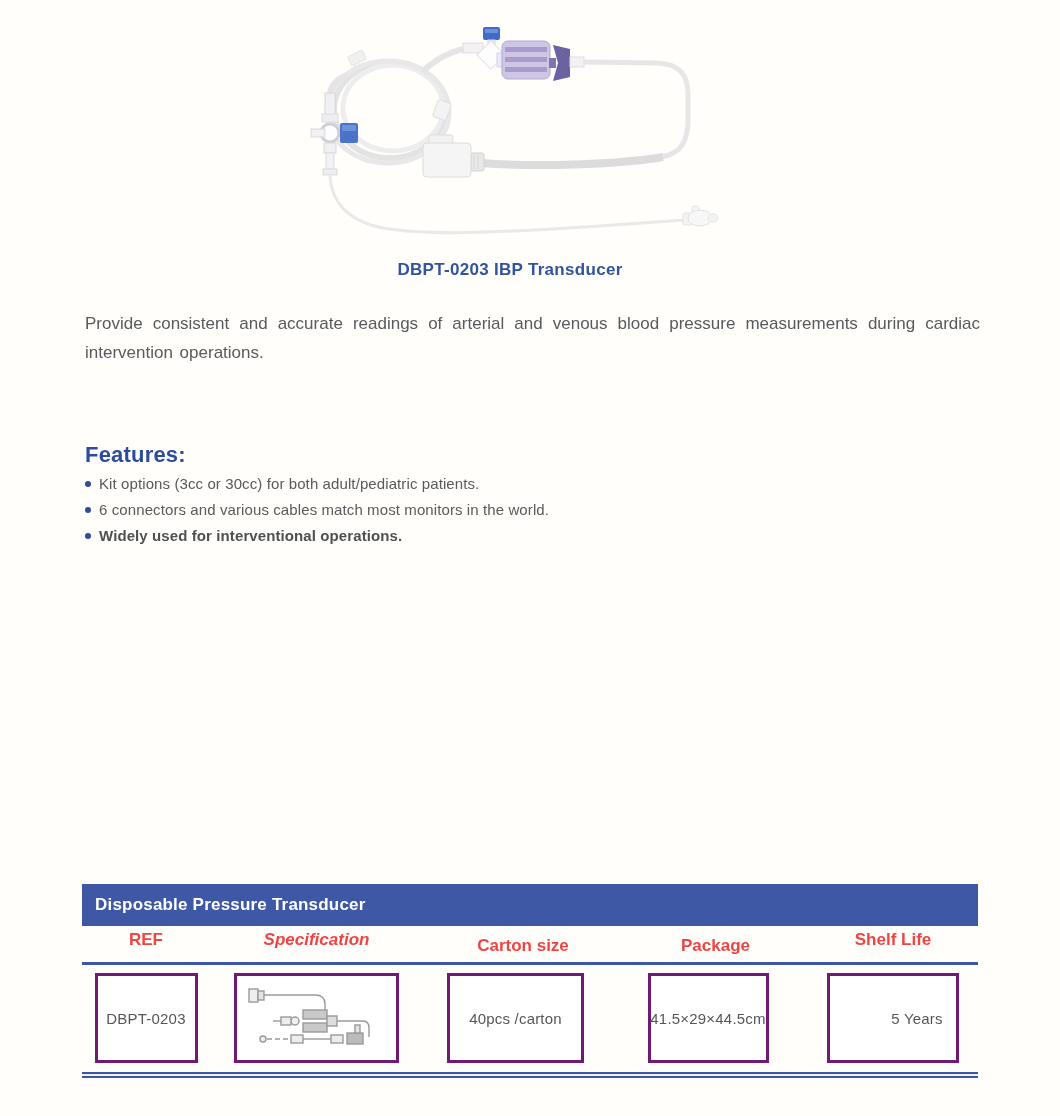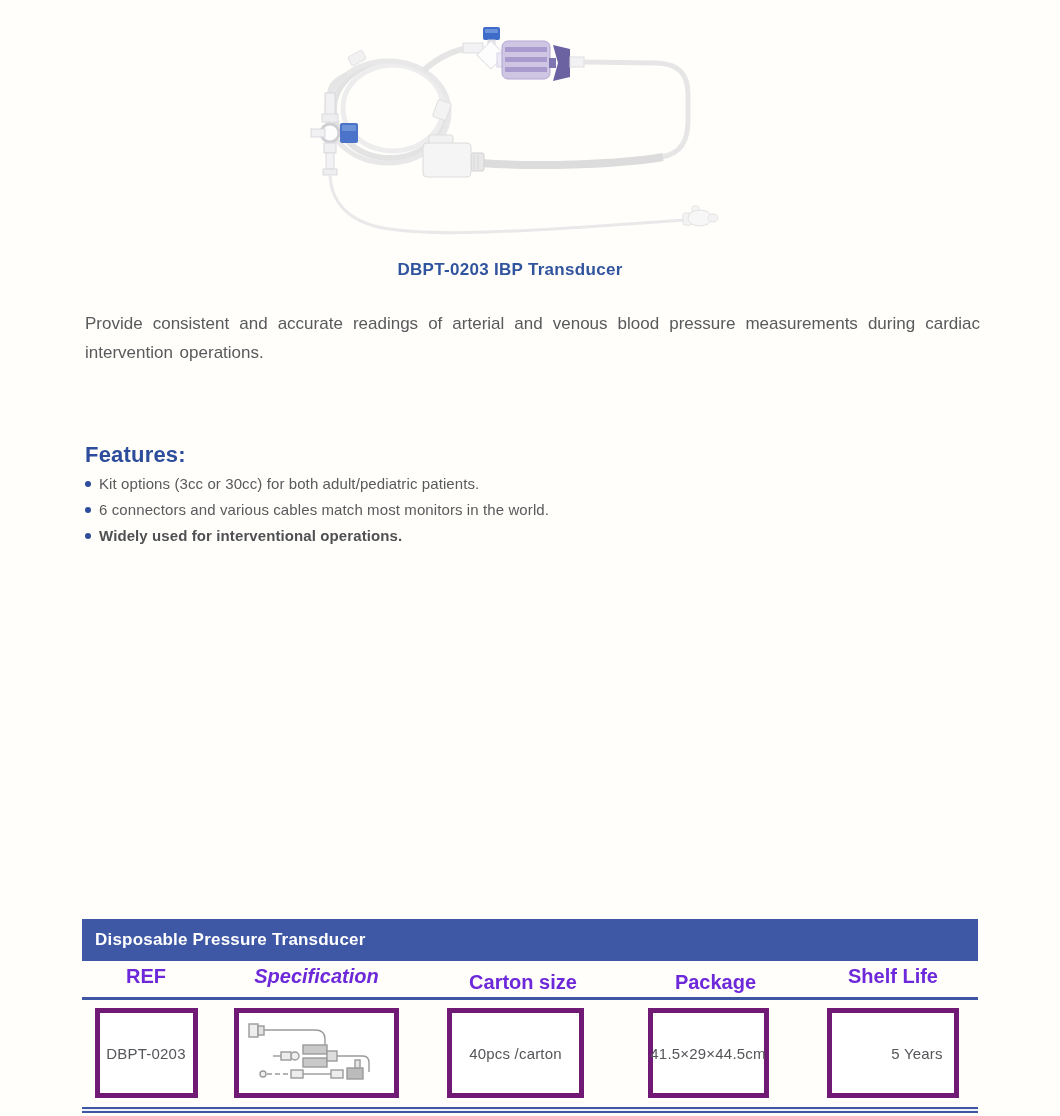--- a/index.html
+++ b/index.html
@@ -54,48 +54,48 @@
   .features li.bold{font-weight:bold;color:#4f5052;}
   .dot{
     width:6px;height:6px;border-radius:50%;
     background:#2d4c9b;
     margin-right:8px;
     flex:0 0 6px;
     position:relative;top:-2px;
   }
   .spec-table{
     position:absolute;
-    left:82px;top:919px;
+    left:82px;top:884px;
     width:896px;
   }
   .table-title{
     background:#3f58a6;
     color:#ffffff;
     font-size:17px;
     font-weight:bold;
     height:42px;
     line-height:42px;
     padding-left:13px;
     letter-spacing:.2px;
     box-sizing:border-box;
   }
   .table-head{display:flex;height:36px;align-items:flex-start;}
   .th{
-    color:#6d28d9;font-weight:bold;font-size:20px;
+    color:#ef4444;font-weight:bold;font-size:17px;
     text-align:center;
     padding-top:4px;
     box-sizing:border-box;
   }
   .th.low{padding-top:10px;}
   .c1{width:128px;} .c2{width:213px;font-style:italic;} .c3{width:185px;} .c4{width:200px;} .c5{width:170px;}
   .head-rule{border-top:3px solid #3e57a5;}
   .table-row{display:flex;padding:8px 0 9px 0;}
   .cell{display:flex;justify-content:center;align-items:center;box-sizing:border-box;}
   .box{
-    border:5px solid #701a75;
+    border:3px solid #701a75;
     height:90px;
     display:flex;align-items:center;justify-content:center;
     font-size:15px;color:#55565a;
     background:#fff;
     box-sizing:border-box;
     letter-spacing:.2px;
   }
   .b1{width:103px;} .b2{width:165px;} .b3{width:137px;} .b4{width:121px;} .b5{width:132px;padding-left:48px;}
   .bottom-rule{
     height:2px;

